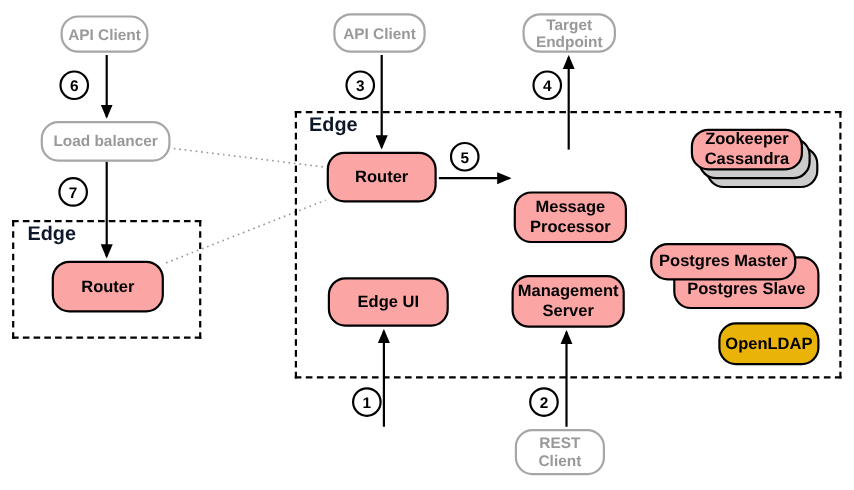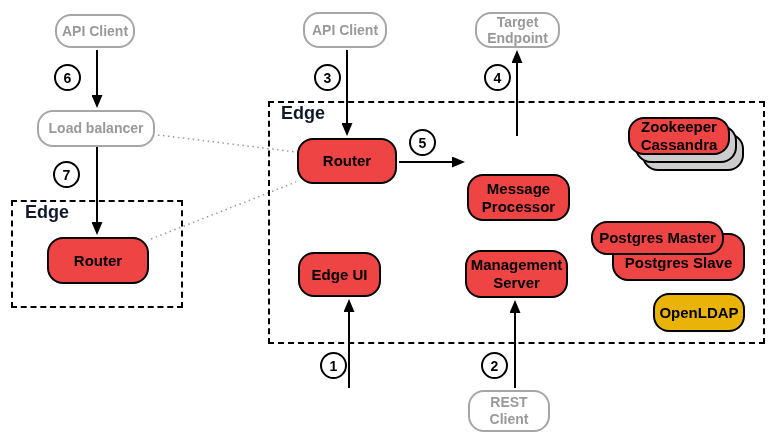--- a/index.html
+++ b/index.html
@@ -10,21 +10,21 @@
   svg.wires { position:absolute; left:0; top:0; z-index:0; }
   .group {
     position:absolute; border:2px dashed #000; box-sizing:border-box;
     background:transparent; z-index:1;
   }
   .group-label {
     position:absolute; font-weight:bold; font-size:18px; color:#0f172a; z-index:2;
   }
   .node {
     position:absolute; box-sizing:border-box;
-    border:2px solid #000; border-radius:16px; background:#ef4444;
+    border:2px solid #000; border-radius:16px; background:#fca5a5;
     display:flex; flex-direction:column; align-items:center; justify-content:center;
     font-weight:bold; font-size:15px; color:#000; text-align:center; line-height:1.2;
     z-index:3;
   }
   .external {
     background:#ffffff; border-color:#a6a6a6; color:#999999; font-size:14px;
   }
   .light { background:#eab308; }
   .stack-layer { position:absolute; box-sizing:border-box; border:2px solid #000;
     border-radius:16px; background:#cccccc; }
@@ -83,21 +83,21 @@
 
   <div class="node" style="left:47px; top:237px; width:102px; height:47px;">Router</div>
 
   <div class="node" style="left:297px; top:138px; width:100px; height:46px;">Router</div>
 
   <div class="node" style="left:467px; top:138px; width:103px; height:47px;margin-top:36px;">
     <span>Message</span>
     <span>Processor</span>
   </div>
 
-  <div class="node" style="left:298px; top:252px; width:83px; height:45px;">Edge UI</div>
+  <div class="node" style="left:298px; top:252px; width:110px; height:45px;">Edge UI</div>
 
   <div class="node" style="left:465px; top:250px; width:103px; height:48px;">
     <span>Management</span>
     <span>Server</span>
   </div>
 
   <div class="stack-layer" style="left:642px; top:133px; width:102px; height:38px; z-index:1;"></div>
   <div class="stack-layer" style="left:635px; top:125px; width:102px; height:38px; z-index:2;"></div>
   <div class="node" style="left:628px; top:117px; width:102px; height:38px; z-index:3;">
     <span>Zookeeper</span>

